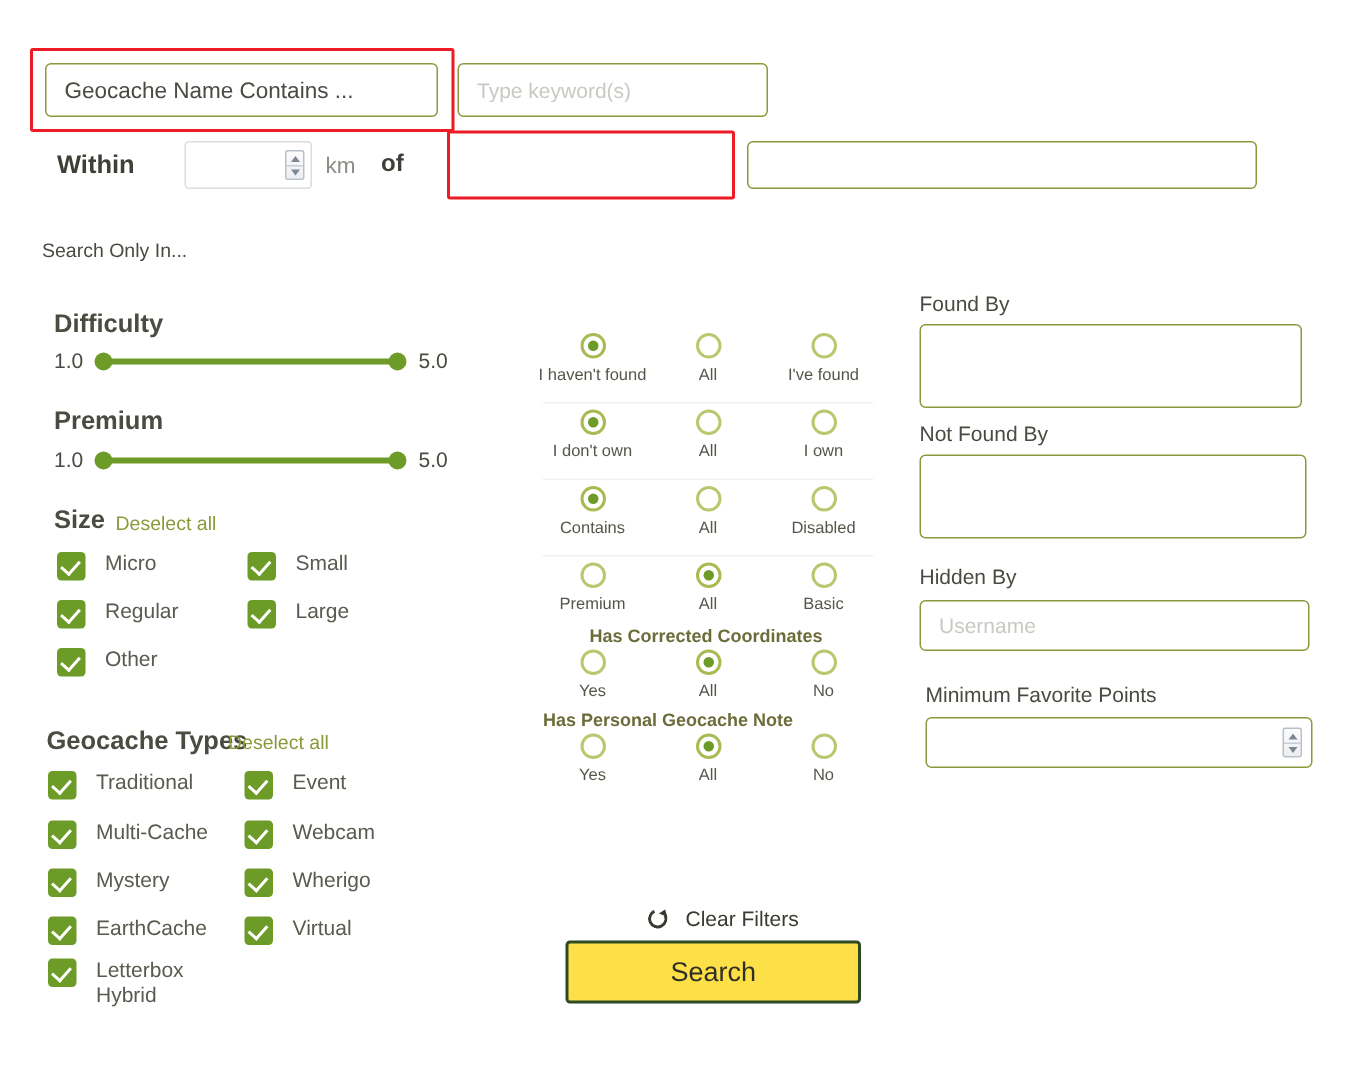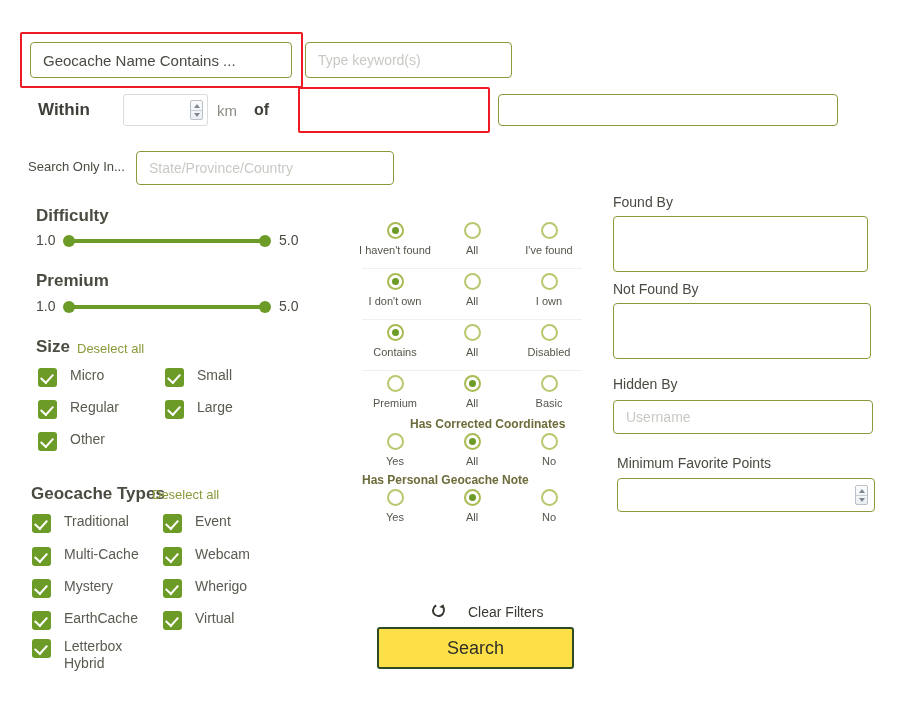--- a/index.html
+++ b/index.html
@@ -217,21 +217,22 @@
   .rlabel {
     position: absolute;
     font-size: 14px;
     color: #4a4a42;
   }
 
   
   .clear-filters {
     position: absolute;
     display: flex;
-    gap: 23px;
+    align-items: center;
+    gap: 12px;
     font-size: 14px;
     color: #3a3a33;
     cursor: pointer;
   }
   .reset-icon {
     display: inline-block;
     width: 13px; height: 13px;
     border: 2px solid #3a3a33;
     border-radius: 50%;
     border-top-color: transparent;
@@ -282,21 +283,20 @@
   </div>
 
   <div class="lbl" style="left:217px; top:102px; font-size:15px; color:#8c8c85;">km</div>
   <div class="lbl" style="left:254px; top:101px; font-size:16px; font-weight:bold; color:#3f3f38;">of</div>
 
   <div class="redbox" style="left:298px; top:87px; width:192px; height:46px;"></div>
 
   <input class="inp" style="left: 498px; top: 94px; width: 340px; height: 32px;" value="">
 
   <div class="lbl" style="left:28px; top:159px; font-size:13px;">Search Only In...</div>
-  <input class="inp" style="left: 136px; top: 151px; width: 258px; height: 34px;" placeholder="State/Province/Country">
 
   <div class="slider-title" style="left:36px; top:206px;">Difficulty</div>
   <div class="slider-wrap" style="left:36px; top:230px; width:260px; height:22px;">
     <div class="slider-end" style="left:0px;">1.0</div>
     <div class="slider-track" style="width:202px;"></div>
     <div class="slider-knob" style="left:27px;"></div>
     <div class="slider-knob" style="left:223px;"></div>
     <div class="slider-end" style="left:243px;">5.0</div>
   </div>
 
@@ -429,21 +429,21 @@
     <div class="radio-cell">
       <span class="radio-dot on"></span>
       <span class="radio-cap">All</span>
     </div>
     <div class="radio-cell">
       <span class="radio-dot"></span>
       <span class="radio-cap">Basic</span>
     </div>
   </div>
 
-  <div class="radio-section" style="left:362px; top:417px;padding-left:48px;">Has Corrected Coordinates</div>
+  <div class="radio-section" style="left:345px; top:417px;padding-left:48px;">Has Corrected Coordinates</div>
   <div class="radio-group" style="left:358px; top:433px;">
     <div class="radio-cell">
       <span class="radio-dot"></span>
       <span class="radio-cap">Yes</span>
     </div>
     <div class="radio-cell">
       <span class="radio-dot on"></span>
       <span class="radio-cap">All</span>
     </div>
     <div class="radio-cell">

